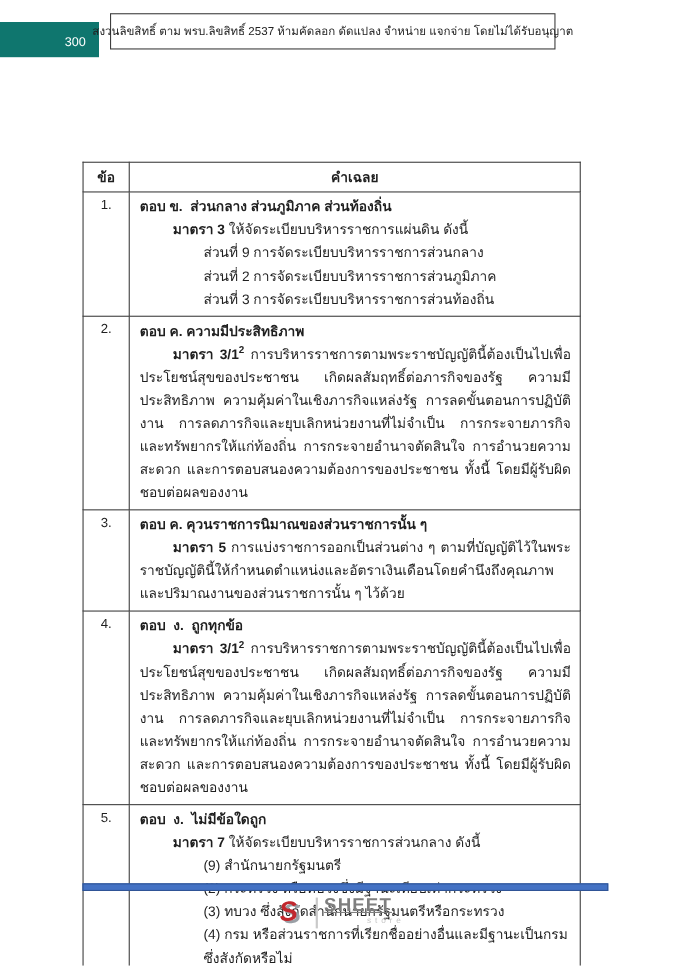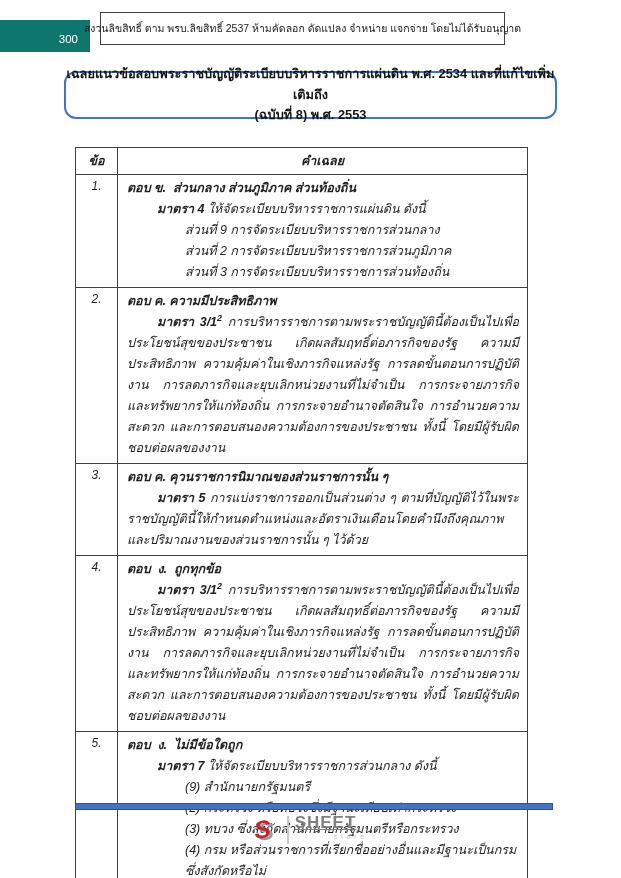--- a/index.html
+++ b/index.html
@@ -25,21 +25,21 @@
     position:absolute;left:64px;top:71px;width:493px;height:48px;box-sizing:border-box;
     border:2.5px solid #4472C4;border-radius:12px;background:#fff;
     display:flex;flex-direction:column;align-items:center;justify-content:center;
     text-align:center;font-weight:bold;font-size:12.8px;line-height:1.62;color:#141414;
   }
   
   table.answers{
     position:absolute;left:75px;top:147px;width:453px;table-layout:fixed;
     border-collapse:collapse;font-size:12.5px;color:#1f1f1f;
   }
-  table.answers th,table.answers td{border:1px solid #404040;font-style:italic;}
+  table.answers th,table.answers td{border:1px solid #404040;}
   table.answers thead th{
     height:24px;font-weight:bold;text-align:center;padding:1px 4px;font-size:12.5px;
   }
   col.c-no{width:42px;}
   td.cell-no{text-align:center;vertical-align:top;padding-top:4px;font-size:12px;}
   td.cell-answer{vertical-align:top;padding:3px 8px 4px 9px;}
   .answer-line{font-weight:bold;white-space:pre-wrap;line-height:21px;}
   .line{white-space:pre-wrap;line-height:21px;}
   .indent-1{padding-left:30px;}
   .indent-2{padding-left:58px;}
@@ -75,42 +75,38 @@
 <div class="page">
 
   <div class="pageno-box">
     <span>300</span>
   </div>
 
   <div class="copyright-box">
     <span>สงวนลิขสิทธิ์ ตาม พรบ.ลิขสิทธิ์ 2537 ห้ามคัดลอก ดัดแปลง จำหน่าย แจกจ่าย โดยไม่ได้รับอนุญาต</span>
   </div>
 
-  <div class="title-box" style="border-color: rgb(68, 114, 196);">
-    <div>เฉลยแนวข้อสอบพระราชบัญญัติระเบียบบริหารราชการแผ่นดิน พ.ศ. 2534 และที่แก้ไขเพิ่มเติมถึง</div>
-    <div>(ฉบับที่ 8) พ.ศ. 2553</div>
-  </div>
 
   <table class="answers">
     <colgroup>
         <col class="c-no">
         <col>
       </colgroup>
     <thead>
       <tr>
         <th>ข้อ</th>
         <th>คำเฉลย</th>
       </tr>
     </thead>
     <tbody>
         <tr>
           <td class="cell-no">1.</td>
           <td class="cell-answer">
             <div class="answer-line">ตอบ ข.  ส่วนกลาง ส่วนภูมิภาค ส่วนท้องถิ่น</div>
-            <div class="line indent-1"><b>มาตรา 4</b> ให้จัดระเบียบบริหารราชการแผ่นดิน ดังนี้</div>
+            <div class="line indent-1"><b>มาตรา 3</b> ให้จัดระเบียบบริหารราชการแผ่นดิน ดังนี้</div>
             <div class="line indent-2">ส่วนที่ 9 การจัดระเบียบบริหารราชการส่วนกลาง</div>
             <div class="line indent-2">ส่วนที่ 2 การจัดระเบียบบริหารราชการส่วนภูมิภาค</div>
             <div class="line indent-2">ส่วนที่ 3 การจัดระเบียบบริหารราชการส่วนท้องถิ่น</div>
           </td>
         </tr>
         <tr>
           <td class="cell-no">2.</td>
           <td class="cell-answer">
             <div class="answer-line">ตอบ ค. ความมีประสิทธิภาพ</div>
             <div class="para"><b>มาตรา 3/1<sup class="fn">2</sup></b> การบริหารราชการตามพระราชบัญญัตินี้ต้องเป็นไปเพื่อประโยชน์สุขของประชาชน เกิดผลสัมฤทธิ์ต่อภารกิจของรัฐ ความมีประสิทธิภาพ ความคุ้มค่าในเชิงภารกิจแหล่งรัฐ การลดขั้นตอนการปฏิบัติงาน การลดภารกิจและยุบเลิกหน่วยงานที่ไม่จำเป็น การกระจายภารกิจและทรัพยากรให้แก่ท้องถิ่น การกระจายอำนาจตัดสินใจ การอำนวยความสะดวก และการตอบสนองความต้องการของประชาชน ทั้งนี้ โดยมีผู้รับผิดชอบต่อผลของงาน</div>

